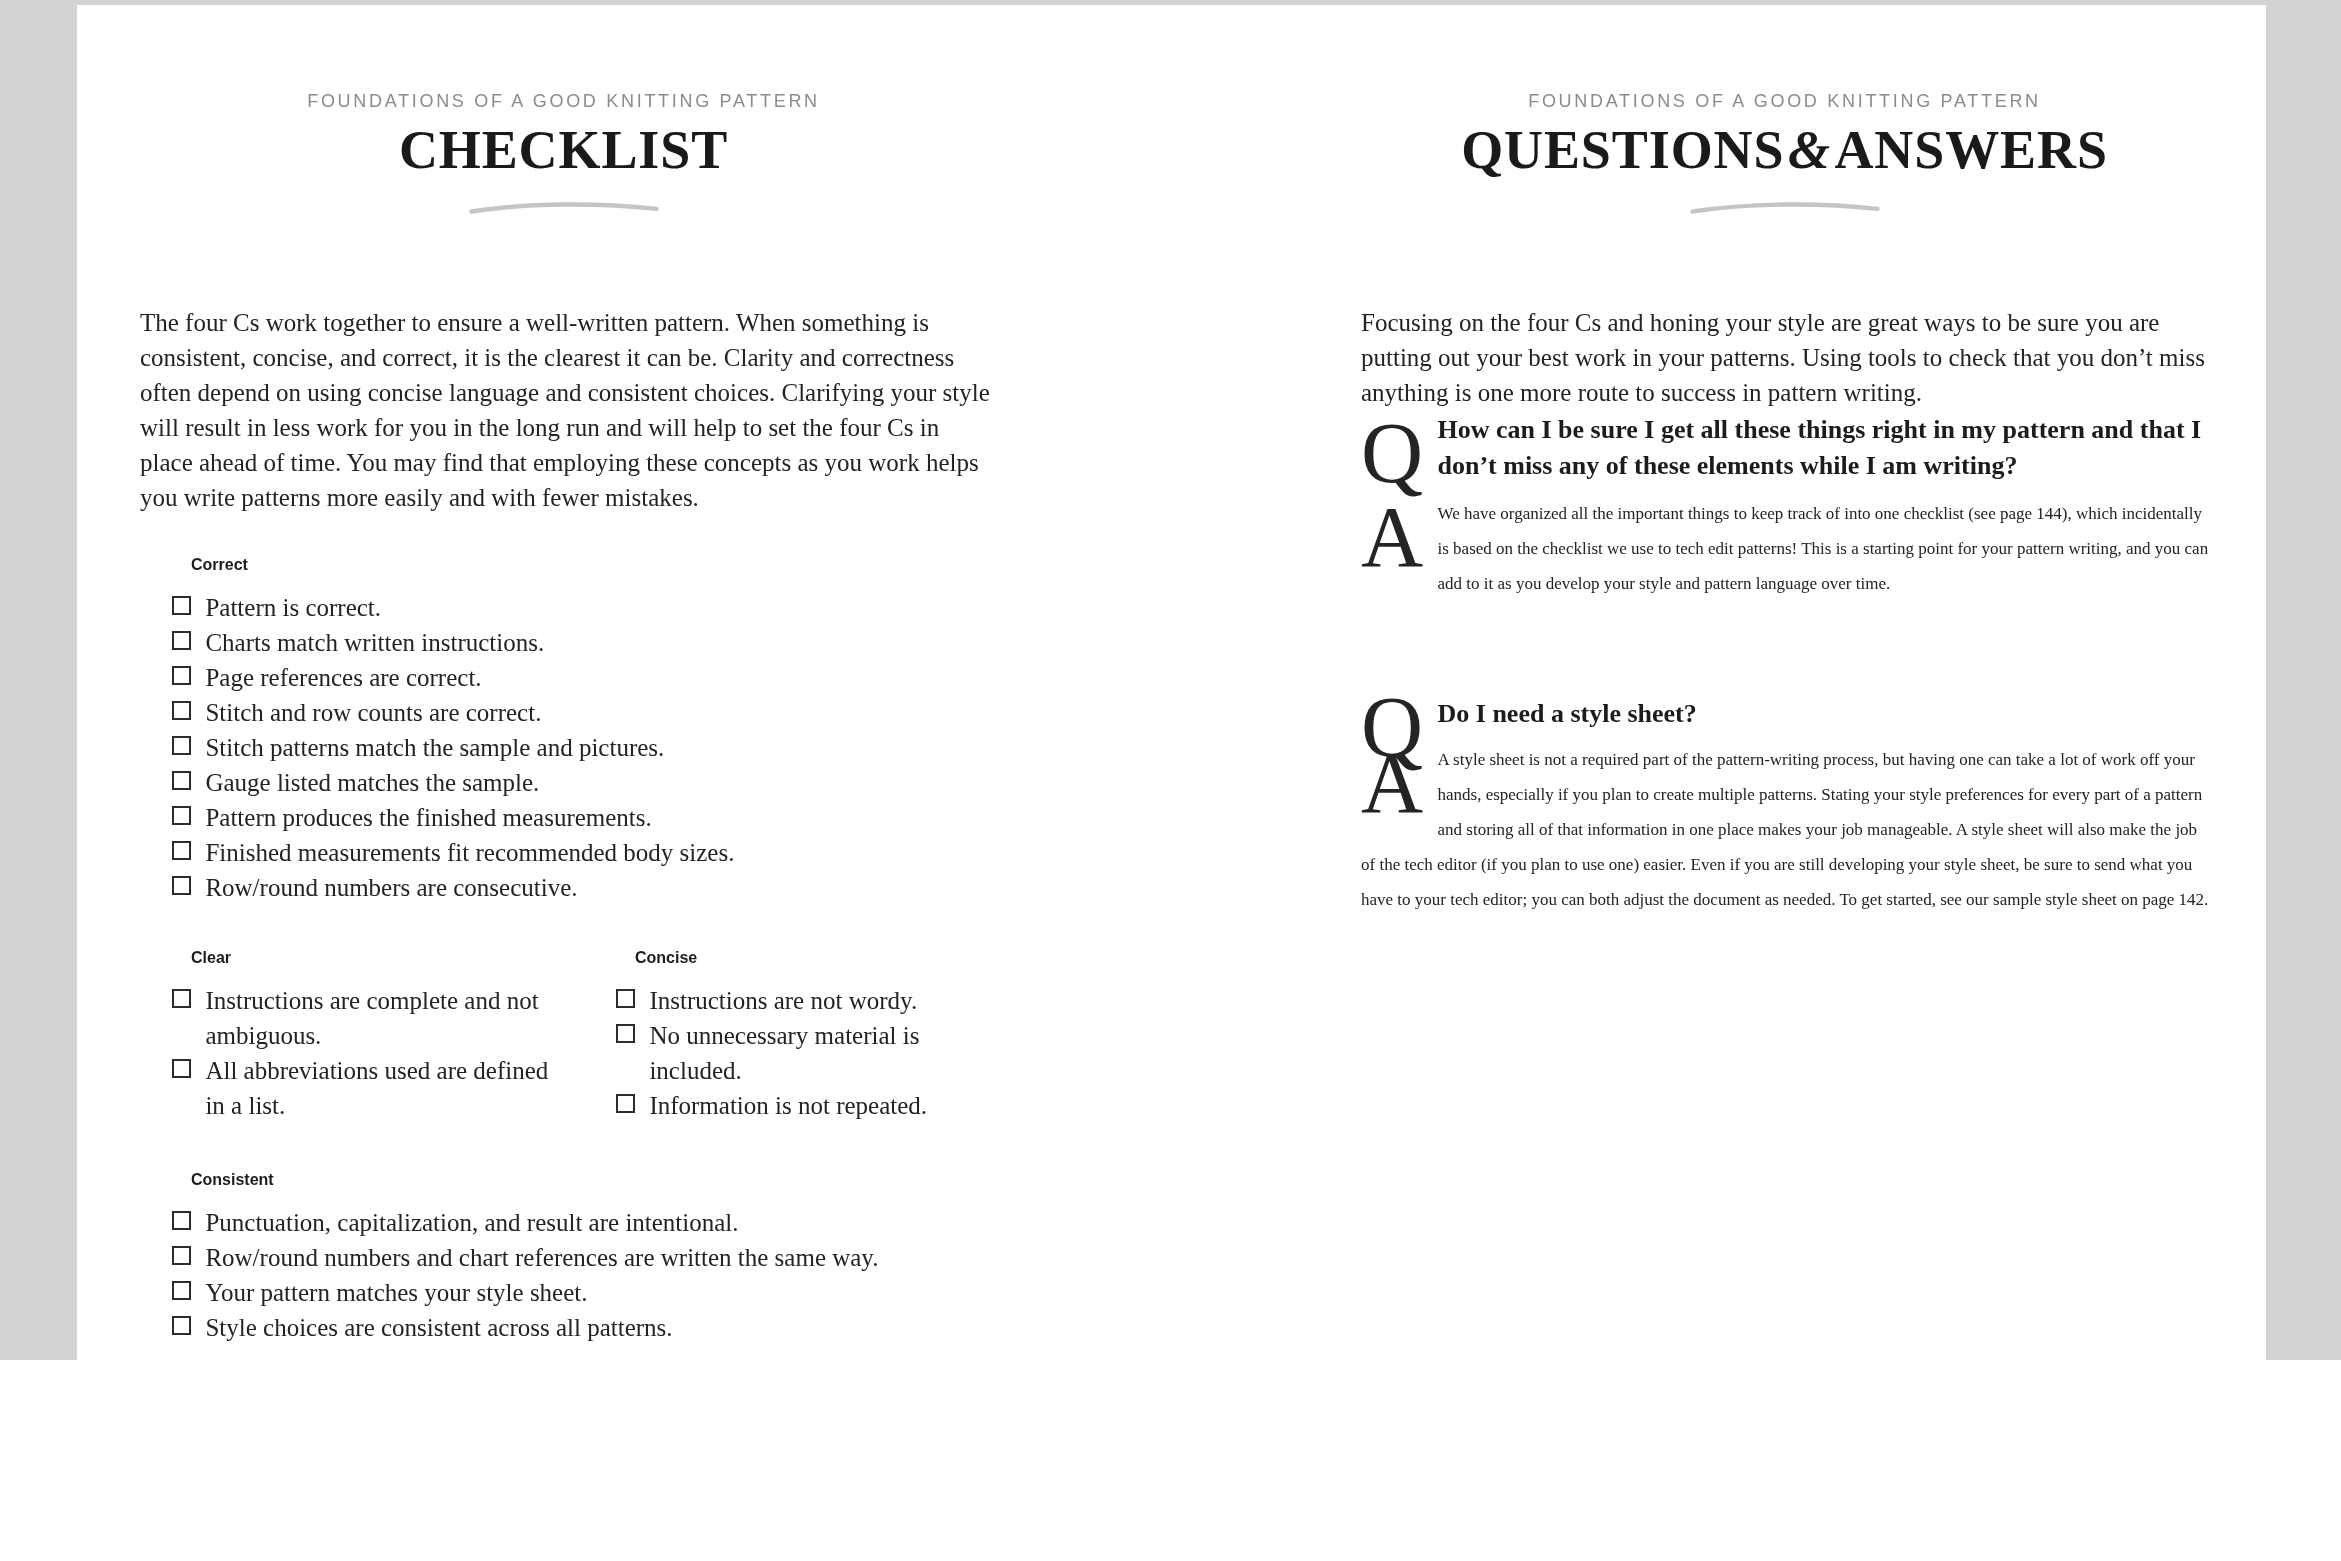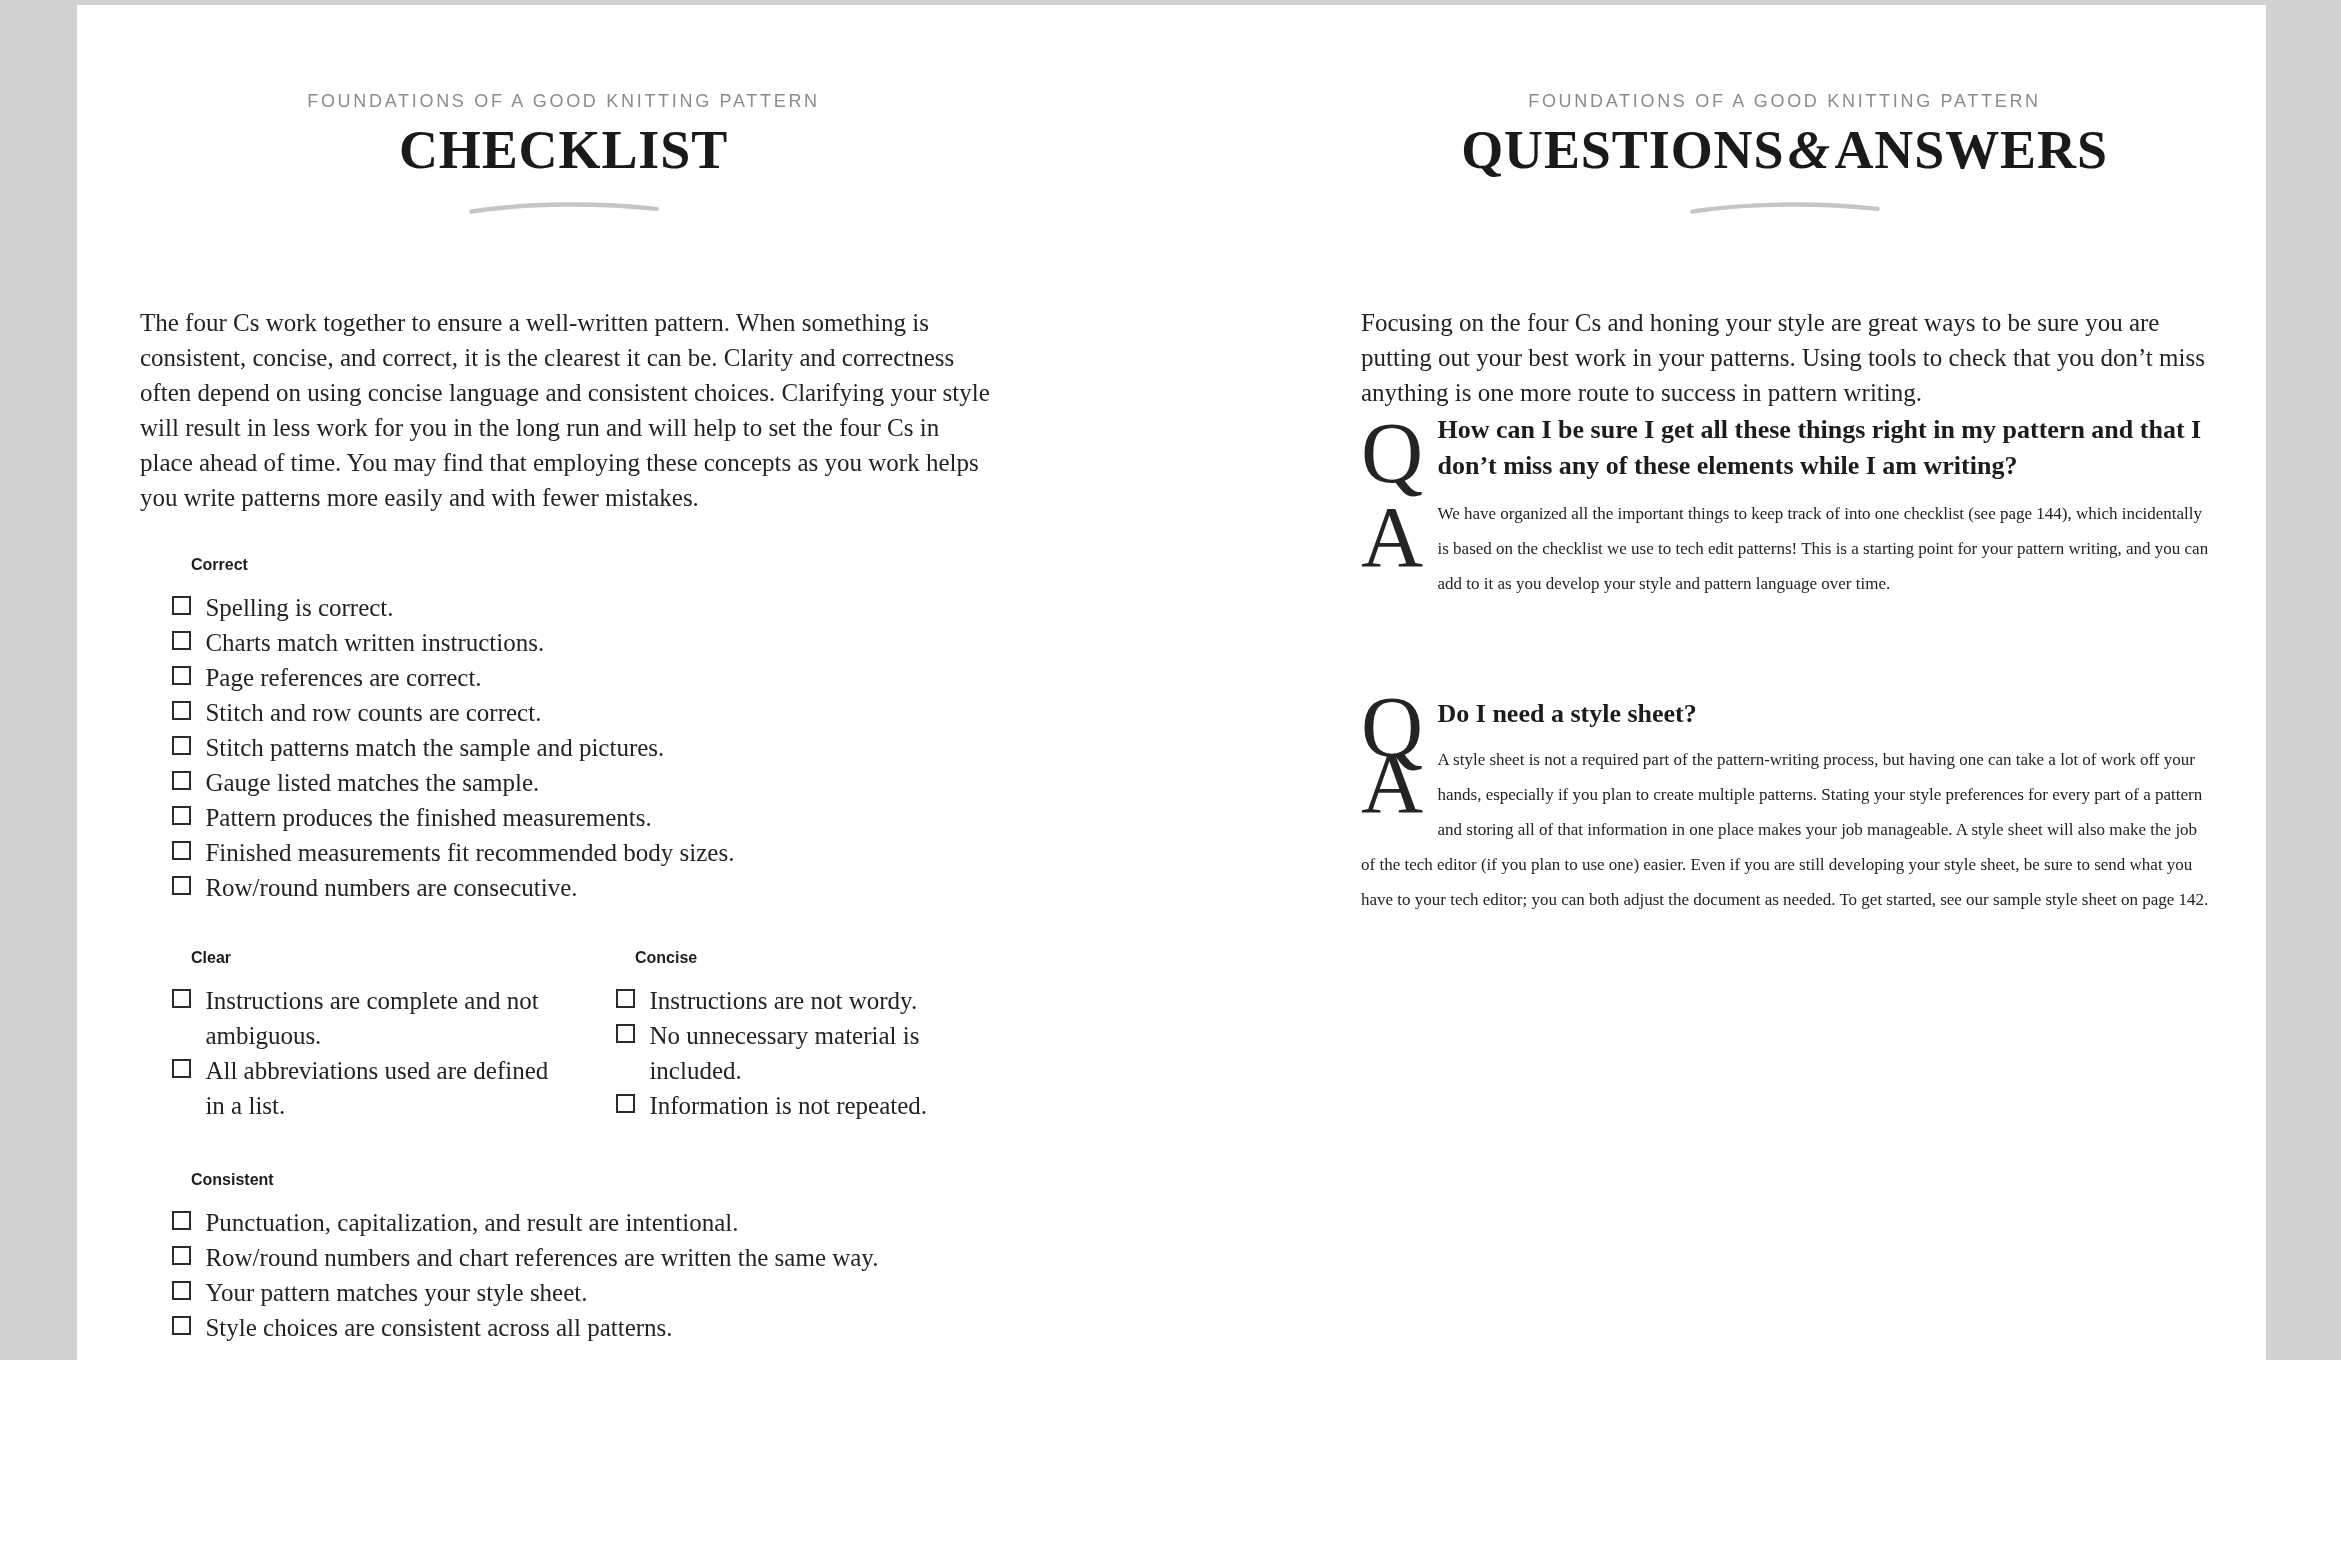--- a/index.html
+++ b/index.html
@@ -101,21 +101,21 @@
         </div>
       </div>
 
       <div class="para" style="left:63px;top:300px;">The four Cs work together to ensure a well-written pattern. When something is consistent, concise, and correct, it is the clearest it can be. Clarity and correctness often depend on using concise language and consistent choices. Clarifying your style will result in less work for you in the long run and will help to set the four Cs in place ahead of time. You may find that employing these concepts as you work helps you write patterns more easily and with fewer mistakes.</div>
 
       <div class="check-section" style="left:95px;top:546px;">
         <div class="section-heading">Correct</div>
         <div>
   <div class="check-item">
     <span class="checkbox"></span>
-    <span class="check-label">Spelling is correct.</span>
+    <span class="check-label">Pattern is correct.</span>
   </div>
 
   <div class="check-item">
     <span class="checkbox"></span>
     <span class="check-label">Charts match written instructions.</span>
   </div>
 
   <div class="check-item">
     <span class="checkbox"></span>
     <span class="check-label">Page references are correct.</span>

